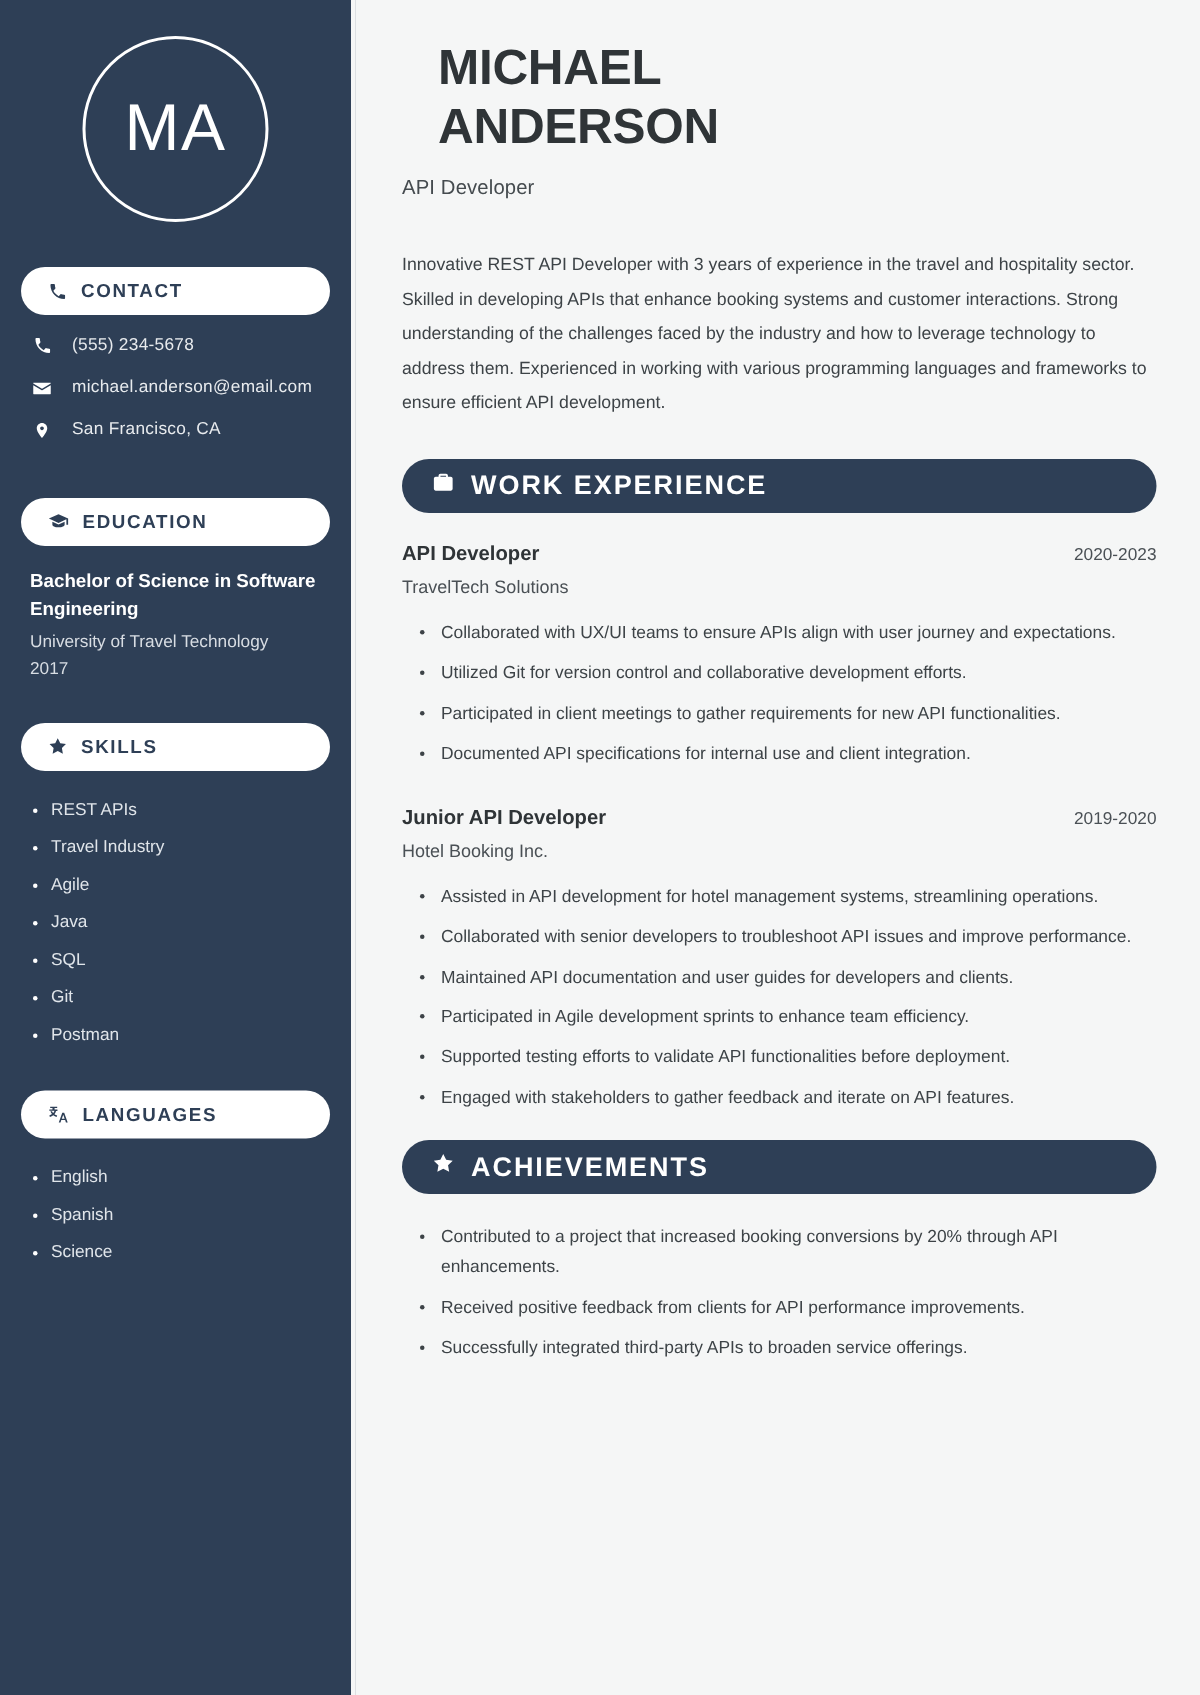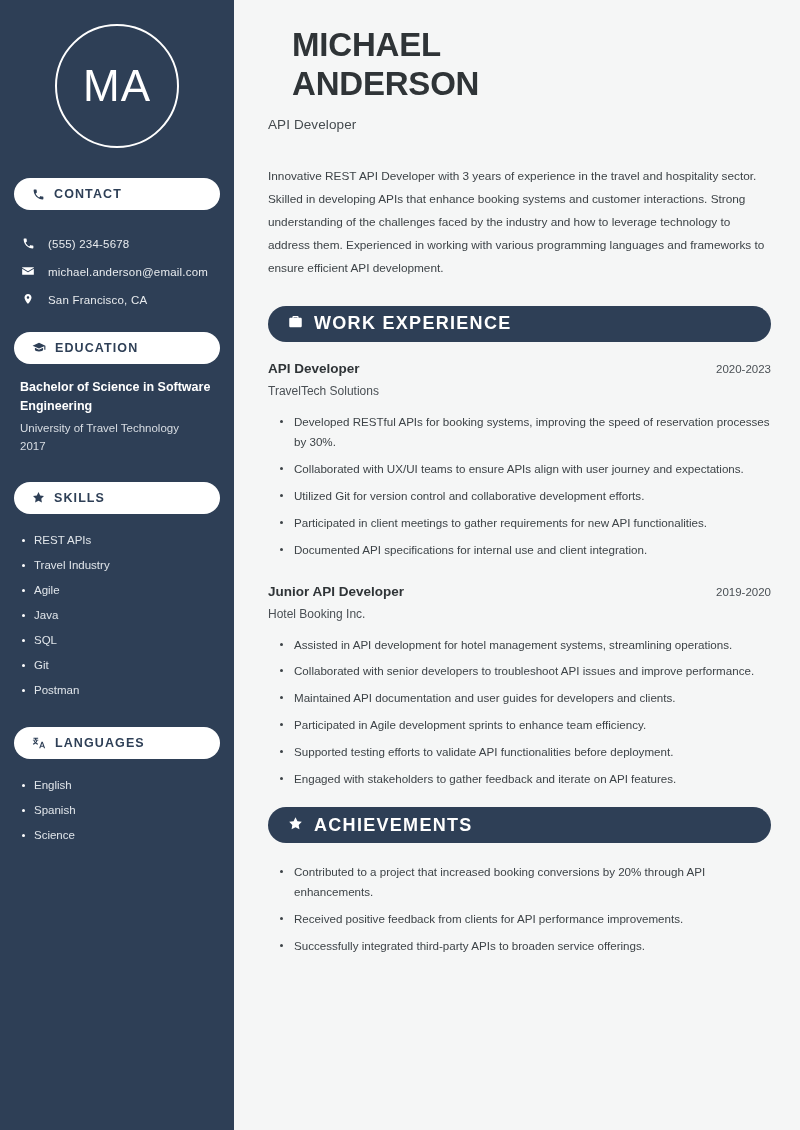--- a/index.html
+++ b/index.html
@@ -78,21 +78,21 @@
     letter-spacing: 1.1px;
     text-transform: uppercase;
   }
 
   .side-pill svg { display: block; }
 
   .contact-list { margin-bottom: 26px; }
 
   .contact-row {
     display: flex;
-    align-items: flex-end;
+    align-items: flex-start;
     gap: 12px;
     padding: 0 6px;
     height: 26px;
     margin-bottom: 2px;
   }
 
   .contact-row .c-icon {
     width: 16px;
     display: flex;
     justify-content: center;
@@ -381,21 +381,20 @@
       <span class="pill-label">WORK EXPERIENCE</span>
     </div>
 
     <div>
       <div class="job-head">
         <span class="job-role">API Developer</span>
         <span class="job-dates">2020-2023</span>
       </div>
       <div class="job-company">TravelTech Solutions</div>
       <ul class="main-bullets">
-        <li>Developed RESTful APIs for booking systems, improving the speed of reservation processes by 30%.</li>
         <li>Collaborated with UX/UI teams to ensure APIs align with user journey and expectations.</li>
         <li>Utilized Git for version control and collaborative development efforts.</li>
         <li>Participated in client meetings to gather requirements for new API functionalities.</li>
         <li>Documented API specifications for internal use and client integration.</li>
       </ul>
     </div>
 
     <div class="exp-gap"></div>
 
     <div>

